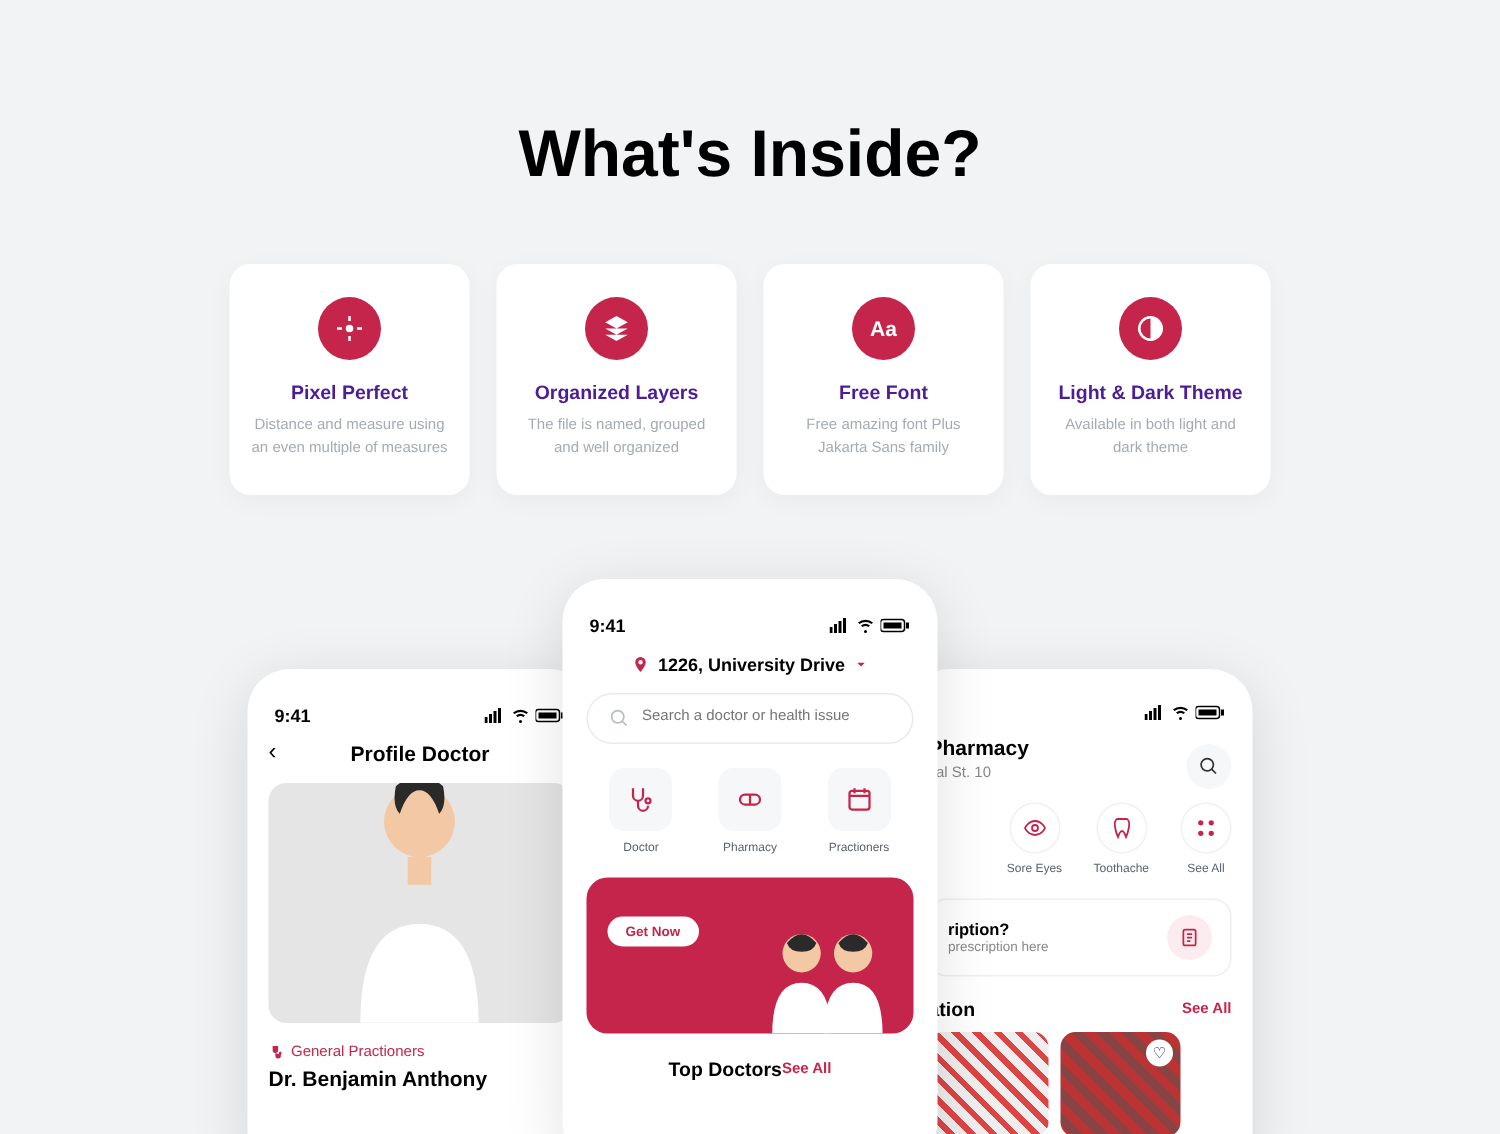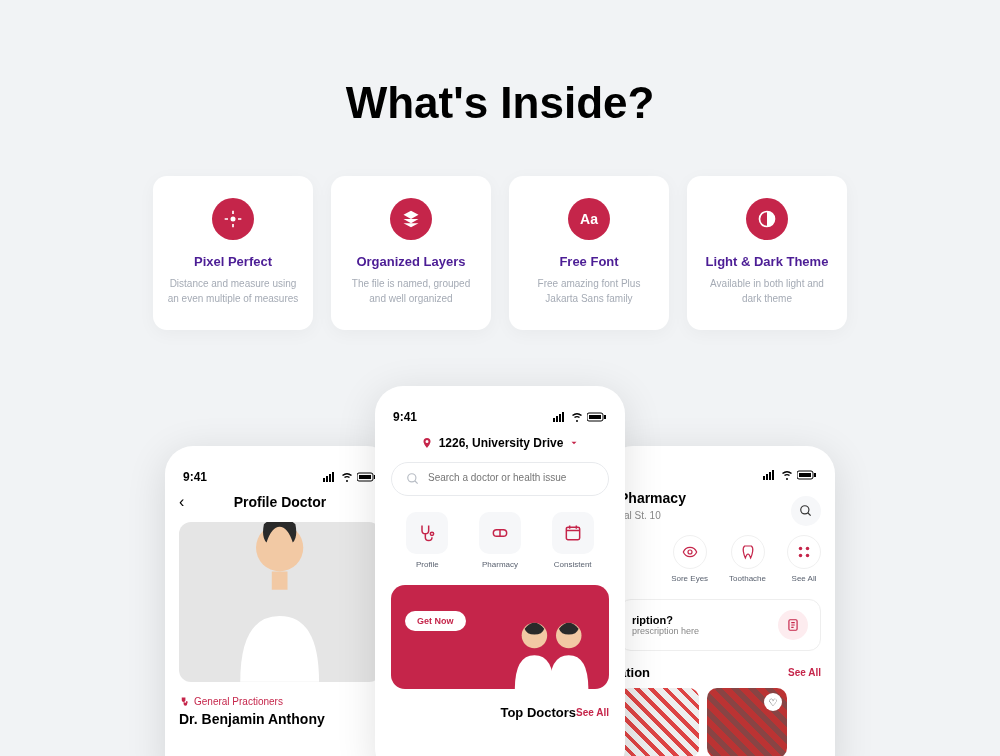--- a/index.html
+++ b/index.html
@@ -31,21 +31,21 @@
 .search{display:flex;align-items:flex-start;gap:8px;border:1px solid #e8eaed;border-radius:20px;padding:9px 14px;margin-bottom:16px}
 .search input{border:none;outline:none;font-size:10px;color:#b8bdc5;flex:1}
 .cats{display:flex;justify-content:space-between;margin-bottom:16px}
 .cat{text-align:center;flex:1}
 .cat-icon{width:42px;height:42px;background:#f6f7f9;border-radius:10px;margin:0 auto 6px;display:flex;align-items:center;justify-content:center;color:#c5254a}
 .cat-label{font-size:8px;color:#5a6270}
 .promo{background:#c5254a;border-radius:14px;padding:14px;color:#fff;position:relative;overflow:hidden;height:104px;margin-bottom:16px}
 .promo-text{font-size:12px;font-weight:700;line-height:1.35;max-width:58%}
 .promo-btn{background:#fff;color:#c5254a;border:none;border-radius:20px;padding:5px 12px;font-size:9px;font-weight:700;margin-top:12px}
 .promo-docs{position:absolute;right:6px;bottom:0;width:45%;height:80%;display:flex;align-items:flex-end}
-.sec-head{display:flex;justify-content:flex-end;align-items:center}
+.sec-head{display:flex;justify-content:center;align-items:center}
 .sec-title{font-size:13px;font-weight:700}
 .see-all{font-size:10px;color:#c5254a;font-weight:600}
 .p-right .content{padding:0 14px}
 .pr-head{display:flex;align-items:center;justify-content:space-between;margin:4px 0}
 .pr-title{font-size:14px;font-weight:700}
 .pr-sub{font-size:10px;color:#888;margin-bottom:14px}
 .pr-search-btn{width:30px;height:30px;border-radius:50%;background:#f6f7f9;display:flex;align-items:center;justify-content:center;position:absolute;right:14px;top:50px}
 .pr-cats{display:flex;justify-content:flex-end;gap:21px;margin-bottom:16px}
 .pr-cat{text-align:center}
 .pr-cat-icon{width:34px;height:34px;border-radius:50%;background:#fff;border:1px solid #f0f0f0;margin:0 auto 5px;display:flex;align-items:center;justify-content:center;color:#c5254a}
@@ -186,39 +186,39 @@
         <input placeholder="Search a doctor or health issue" style="">
       </div>
       <div class="cats">
         <div class="cat">
           <div class="cat-icon">
               <svg width="20" height="20" viewBox="0 0 24 24" fill="none" stroke="currentColor" stroke-width="1.8">
                 <path d="M6 3v6a4 4 0 008 0V3M10 13v4a4 4 0 108 0"></path>
                 <circle cx="18" cy="13" r="2"></circle>
               </svg>
             </div>
-          <div class="cat-label">Profile</div>
+          <div class="cat-label">Doctor</div>
         </div>
         <div class="cat">
           <div class="cat-icon">
               <svg width="20" height="20" viewBox="0 0 24 24" fill="none" stroke="currentColor" stroke-width="1.8">
                 <rect x="4" y="8" width="16" height="8" rx="4"></rect>
                 <path d="M12 8v8"></path>
               </svg>
             </div>
           <div class="cat-label">Pharmacy</div>
         </div>
         <div class="cat">
           <div class="cat-icon">
               <svg width="20" height="20" viewBox="0 0 24 24" fill="none" stroke="currentColor" stroke-width="1.8">
                 <rect x="4" y="5" width="16" height="15" rx="2"></rect>
                 <path d="M4 9h16M8 3v4M16 3v4"></path>
               </svg>
             </div>
-          <div class="cat-label">Consistent</div>
+          <div class="cat-label">Practioners</div>
         </div>
       </div>
       <div class="promo">
         <button class="promo-btn">Get Now</button>
         <div class="promo-docs">
           <svg viewBox="0 0 100 80" width="100%">
               <g fill="#f2c9a4">
                 <circle cx="30" cy="25" r="13"></circle>
                 <circle cx="65" cy="25" r="13"></circle>
               </g>

